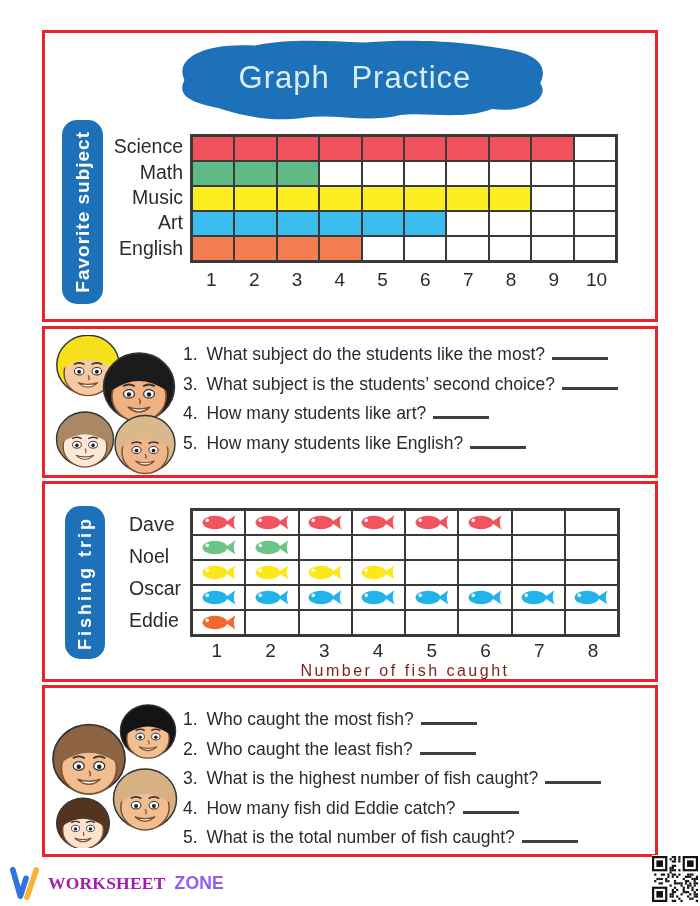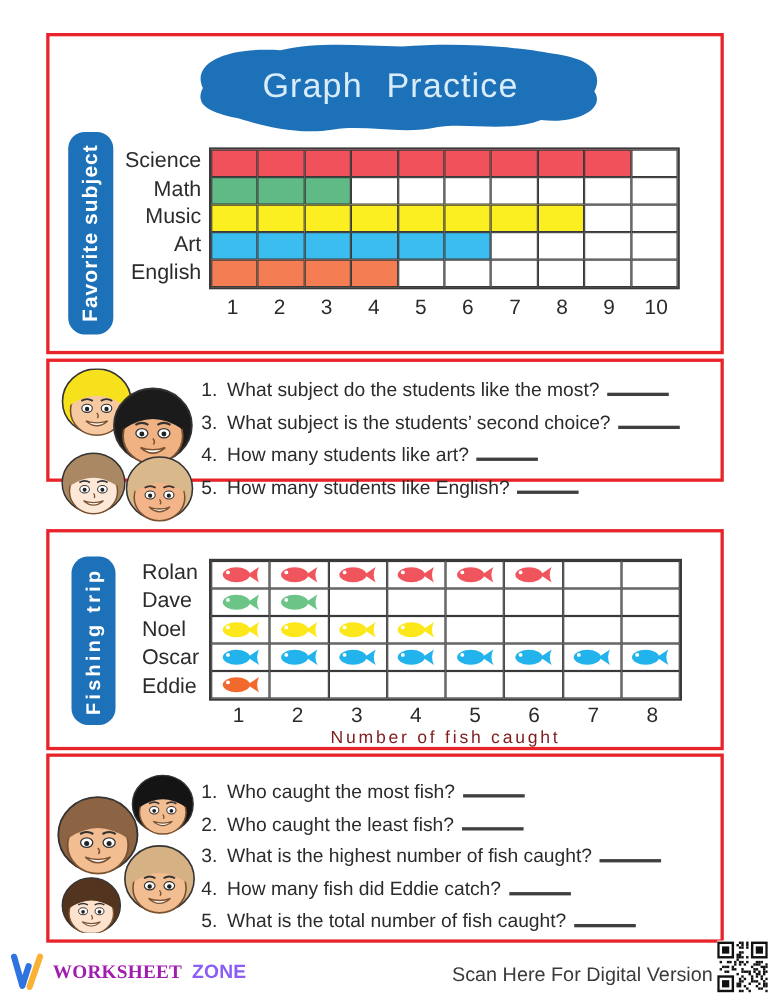--- a/index.html
+++ b/index.html
@@ -1,20 +1,20 @@
 <!DOCTYPE html>
 <html><head>
 <meta charset="utf-8">
 <style>
   html,body{margin:0;padding:0;background:#fff;}
   .sheet{position:relative;width:700px;height:906px;background:#fff;overflow:hidden;
          font-family:"Liberation Sans",sans-serif;color:#2b2b2b;}
   .box{position:absolute;left:42px;width:616px;background:#fff;border:3px solid #e82329;box-sizing:border-box;}
   #box1{top:30px;height:292px;}
-  #box2{top:326px;height:112px;}
+  #box2{top:326px;height:152px;}
   #box3{top:481px;height:201px;}
   #box4{top:685px;height:172px;}
 
   
   #title-wrap{position:absolute;left:110px;top:4px;width:400px;height:86px;}
   #title-wrap svg{position:absolute;inset:0;width:100%;height:100%;}
   #title-text{position:absolute;inset:0;display:flex;align-items:center;justify-content:center;
               color:#d9ecfa;font-size:31px;word-spacing:12px;letter-spacing:1px;padding-bottom:4px;}
 
   
@@ -223,21 +223,20 @@
         <div class="q-line"><span class="q-num">4.</span><span> How many students like art?</span><span class="q-blank"></span></div>
         <div class="q-line"><span class="q-num">5.</span><span> How many students like English?</span><span class="q-blank"></span></div>
       </div>
   </div>
 
   <div class="box" id="box3">
     <div class="pill" id="pill-fishing">
       <span>Fishing trip</span>
     </div>
     <div class="row-labels" id="fishing-labels">
-        <div class="row-label">Rolan</div>
         <div class="row-label">Dave</div>
         <div class="row-label">Noel</div>
         <div class="row-label">Oscar</div>
         <div class="row-label">Eddie</div>
       </div>
     <div class="grid" id="fishing-grid">
         <div class="cell">
           <svg viewBox="0 0 60 32">
             <ellipse cx="23" cy="16" rx="21" ry="11.5" fill="#f0545c"></ellipse>
             <path d="M40 16 L58 4 Q52 16 58 28 Z" fill="#f0545c"></path>
@@ -482,21 +481,20 @@
   </div>
 
   <div id="footer-logo">
     <svg viewBox="0 0 34 36">
       <path d="M3 4 L11 32 L17 13" stroke="#2f73e0" stroke-width="6" fill="none" stroke-linecap="round" stroke-linejoin="round"></path>
       <path d="M28 4 L18 33" stroke="#f9b233" stroke-width="6" fill="none" stroke-linecap="round"></path>
     </svg>
     <span class="brand brand-primary">WORKSHEET</span>
       <span class="brand brand-secondary">ZONE</span>
   </div>
-  <div id="scan-text">Scan Here For Digital Version</div>
   <svg id="qr" viewBox="0 0 21 21">
       <rect x="9" y="0" width="1" height="1" fill="#111"></rect>
       <rect x="10" y="0" width="1" height="1" fill="#111"></rect>
       <rect x="12" y="0" width="1" height="1" fill="#111"></rect>
       <rect x="8" y="1" width="1" height="1" fill="#111"></rect>
       <rect x="10" y="1" width="1" height="1" fill="#111"></rect>
       <rect x="12" y="1" width="1" height="1" fill="#111"></rect>
       <rect x="9" y="2" width="1" height="1" fill="#111"></rect>
       <rect x="10" y="2" width="1" height="1" fill="#111"></rect>
       <rect x="12" y="2" width="1" height="1" fill="#111"></rect>

